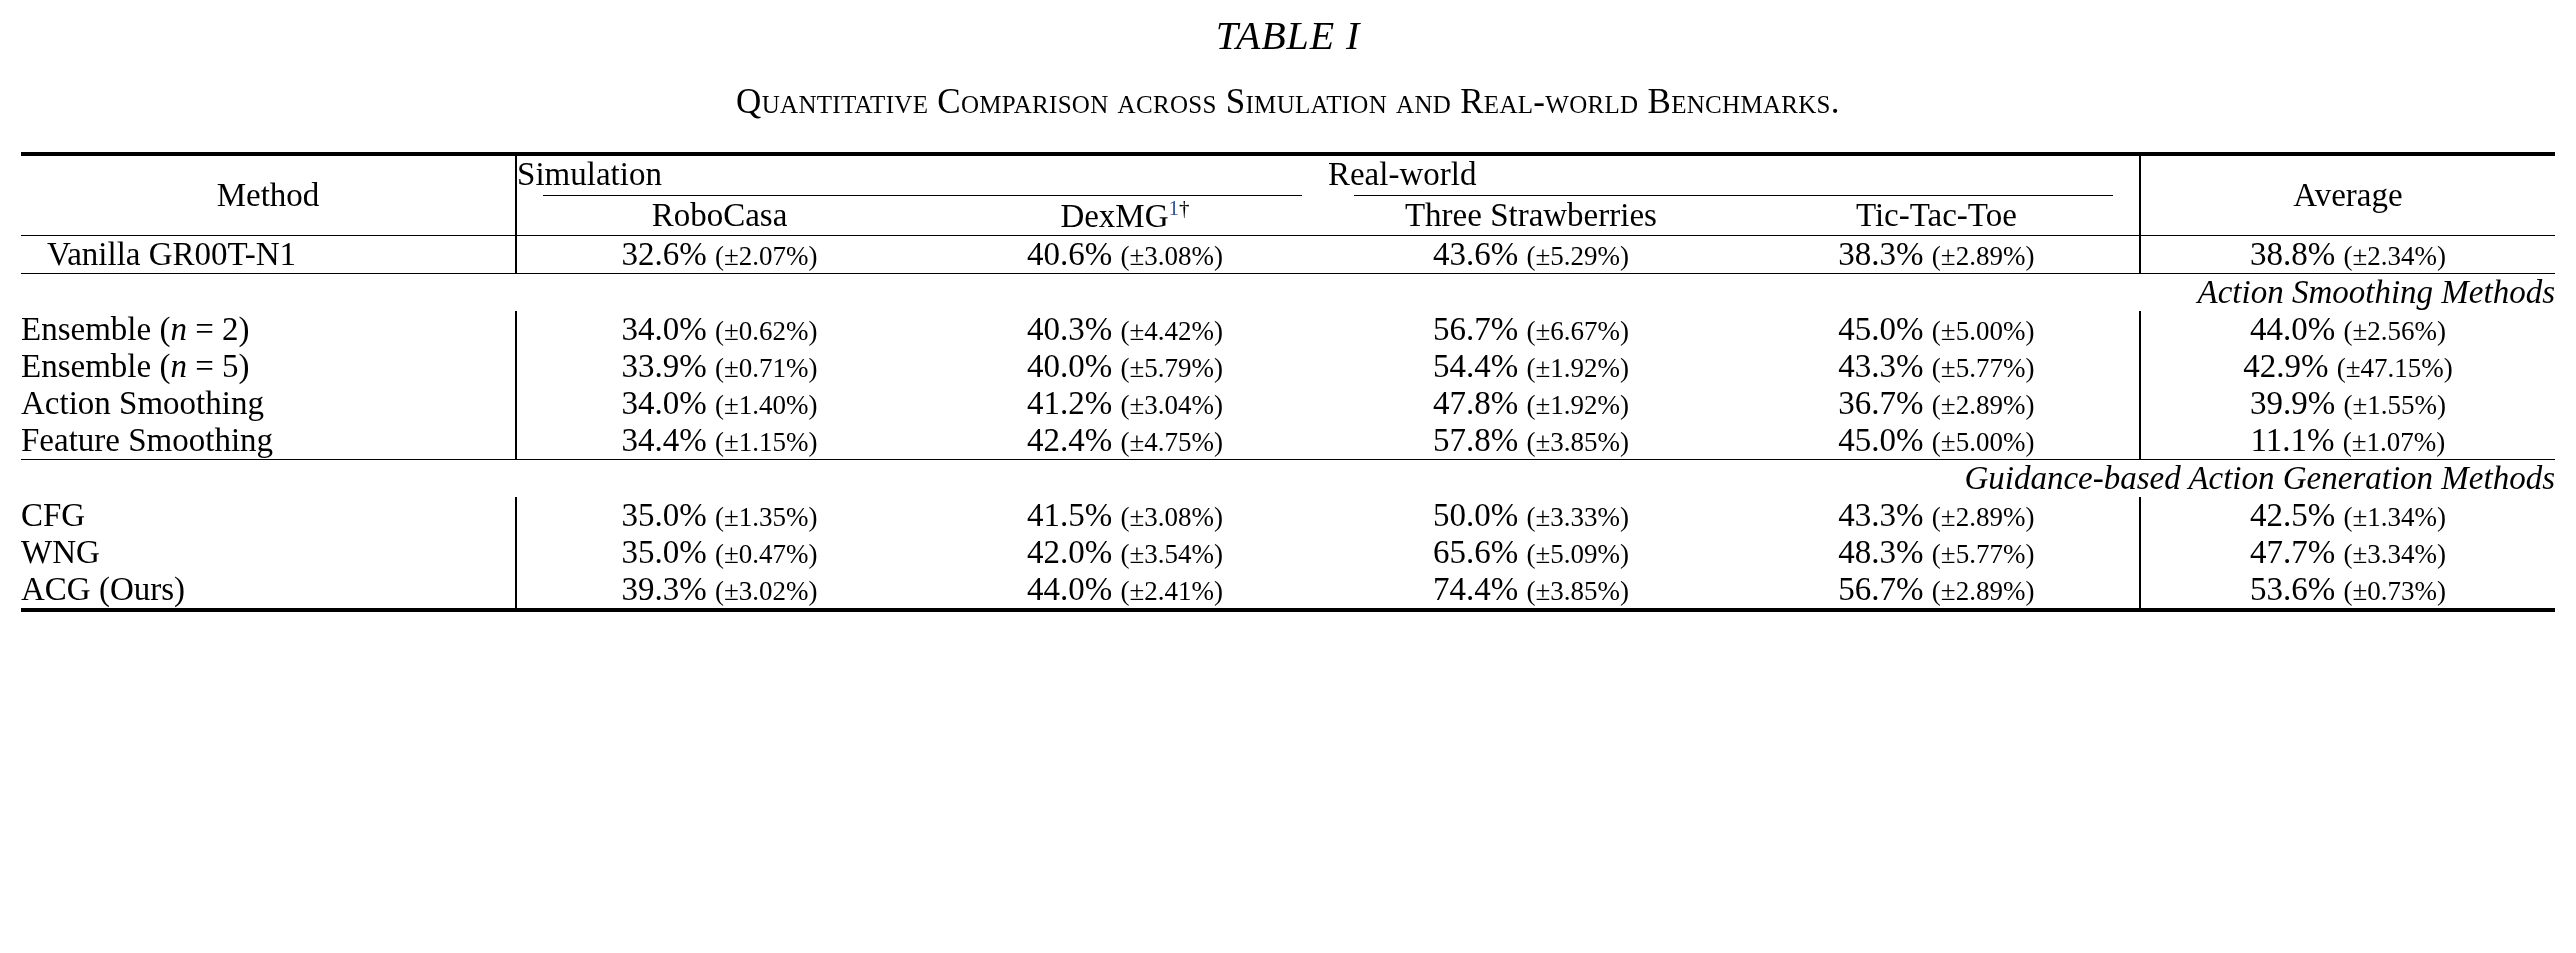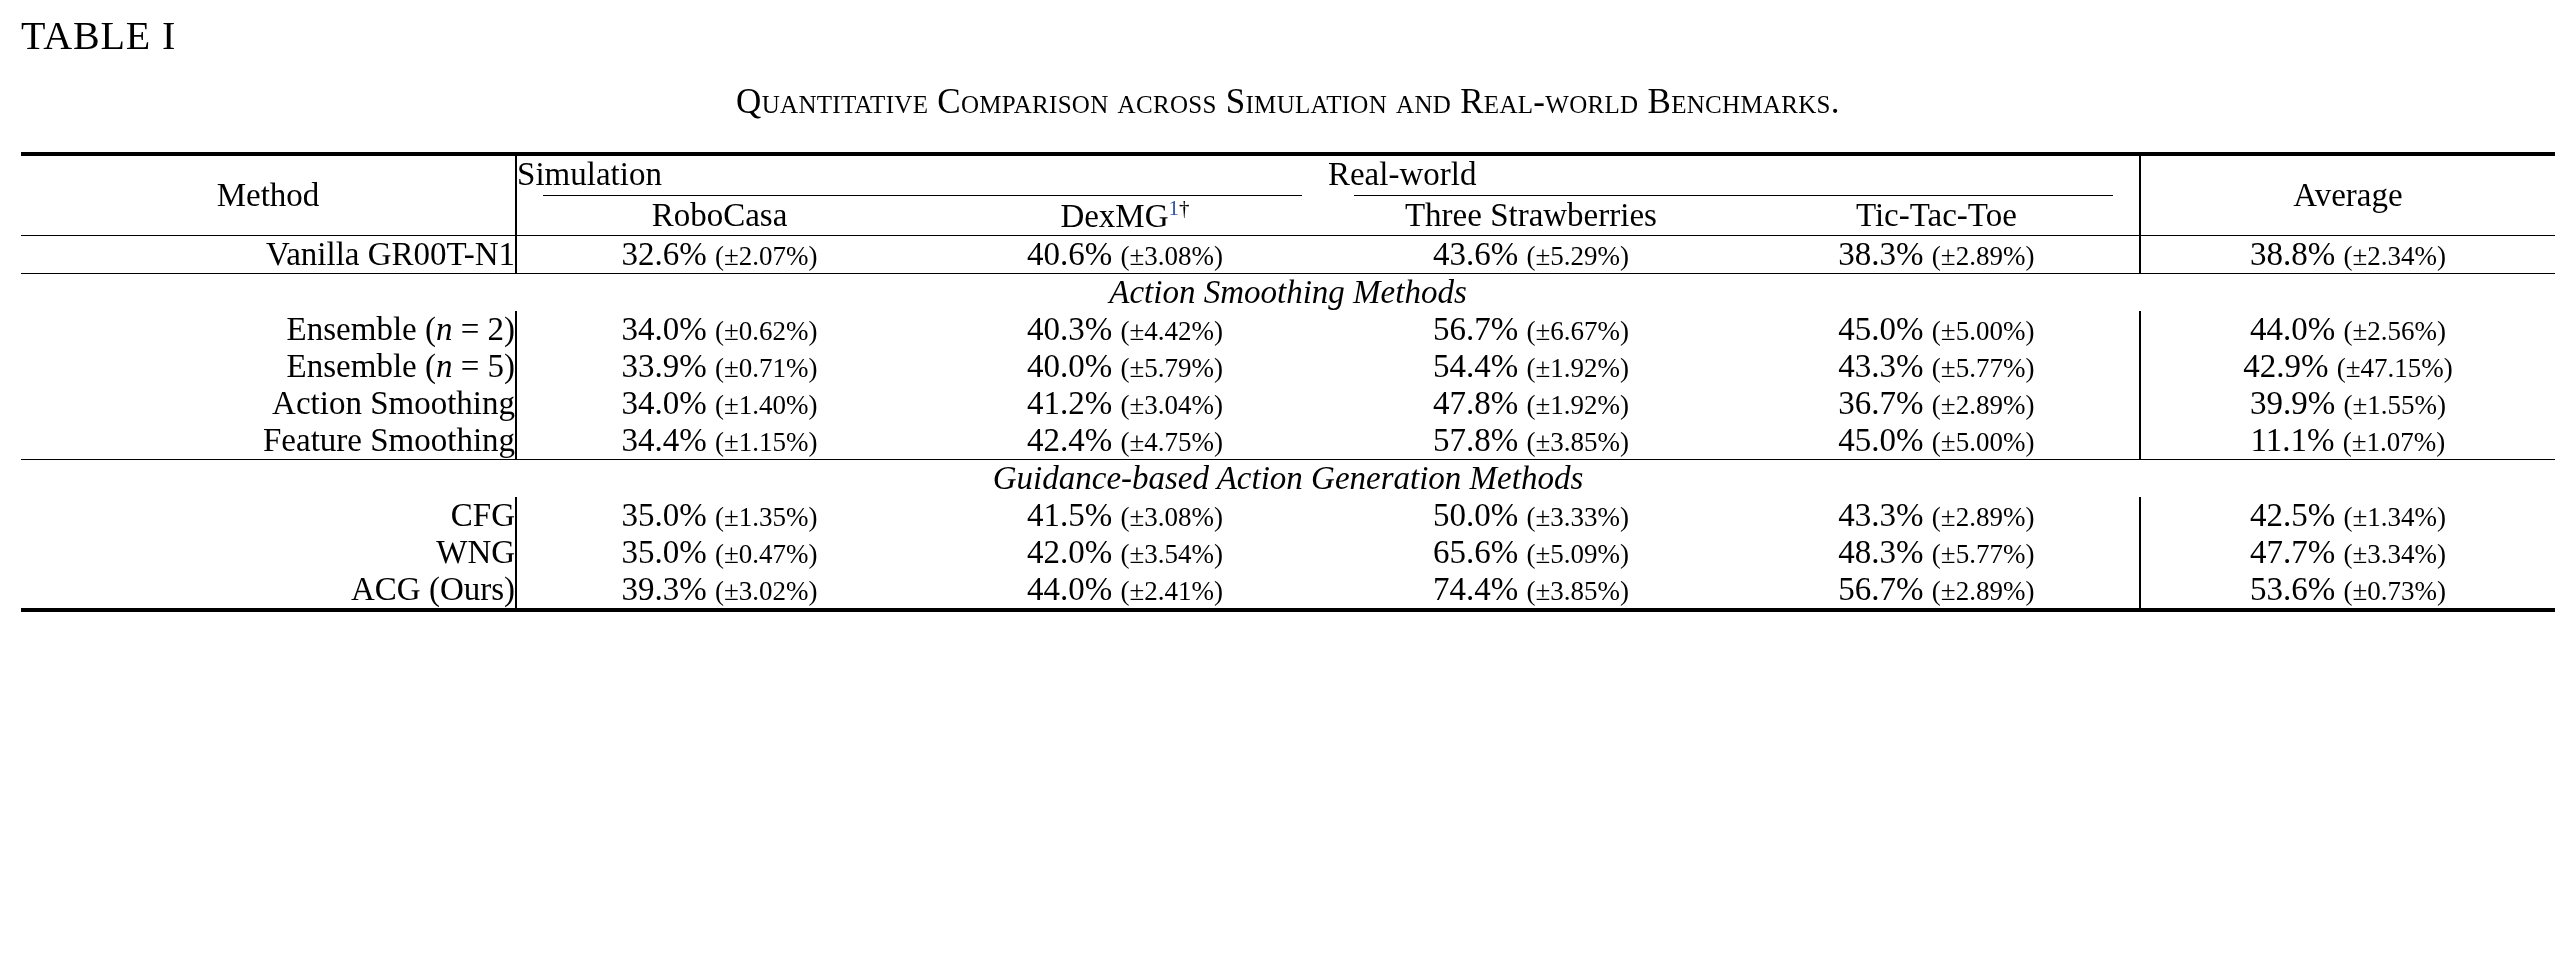--- a/index.html
+++ b/index.html
@@ -15,24 +15,26 @@
     -webkit-font-smoothing: antialiased;
   }
   .page {
     width: 2576px;
     height: 954px;
     position: relative;
     box-sizing: border-box;
     padding: 0 21px;
   }
   .table-number {
+    text-align: center;
     font-size: 40px;
     letter-spacing: 0.9px;
     margin-top: 12.2px;
     font-variant: small-caps;
+    font-style: italic;
   }
   .table-caption {
     text-align: center;
     font-size: 35px;
     margin-top: 23px;
     font-variant: small-caps;
     letter-spacing: 0.3px;
   }
   table.main {
     border-collapse: collapse;
@@ -94,31 +96,31 @@
     font-size: 33px;
   }
   .val.bold {
     font-weight: normal;
   }
   .err {
     font-size: 27px;
   }
   .rowlabel {
     font-size: 33px;
-    text-align: right;
+    text-align: left;
     padding: 7.9px 0 7.9px 38px;
     white-space: nowrap;
   }
   .rowlabel.top {
     padding-left: 26px;
   }
   .section-label {
     font-size: 33px;
     font-style: italic;
-    text-align: center;
+    text-align: right;
     padding: 8.7px 0 3.5px 19px;
     white-space: nowrap;
   }
   .sup {
     font-size: 21px;
     vertical-align: super;
     color: #2a4fa2;
   }
   .sup .dag {
     color: #000;

